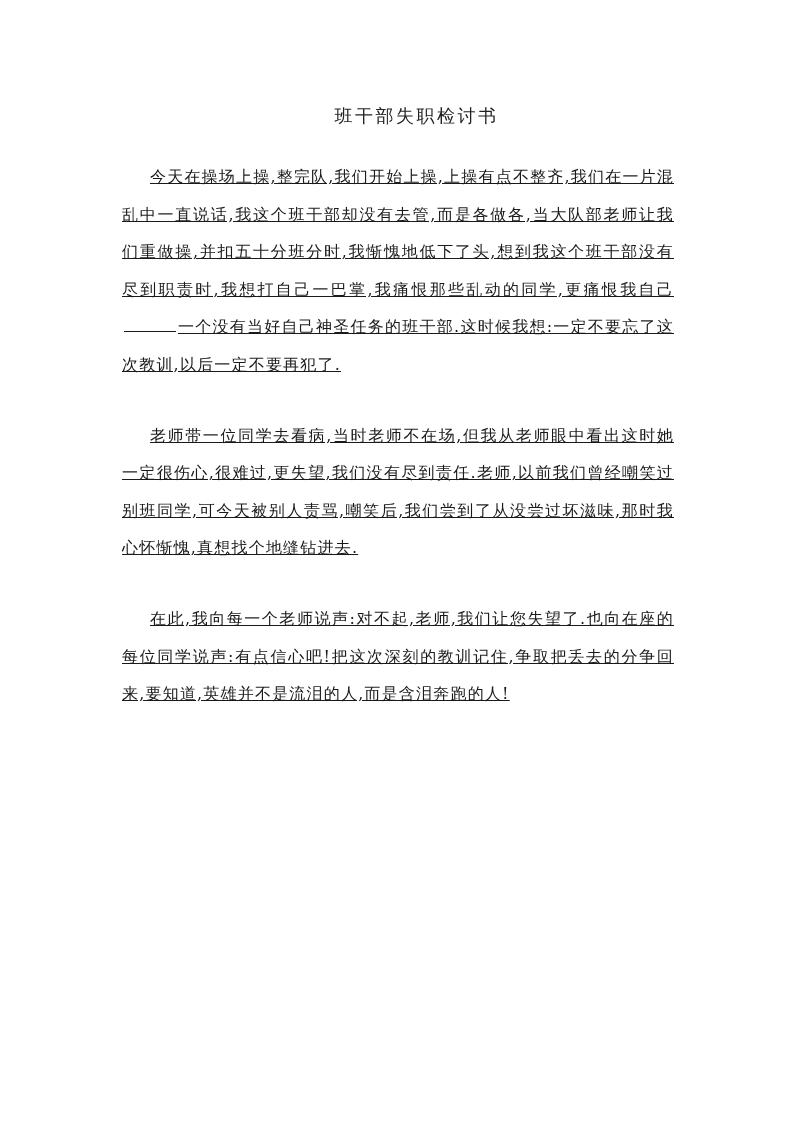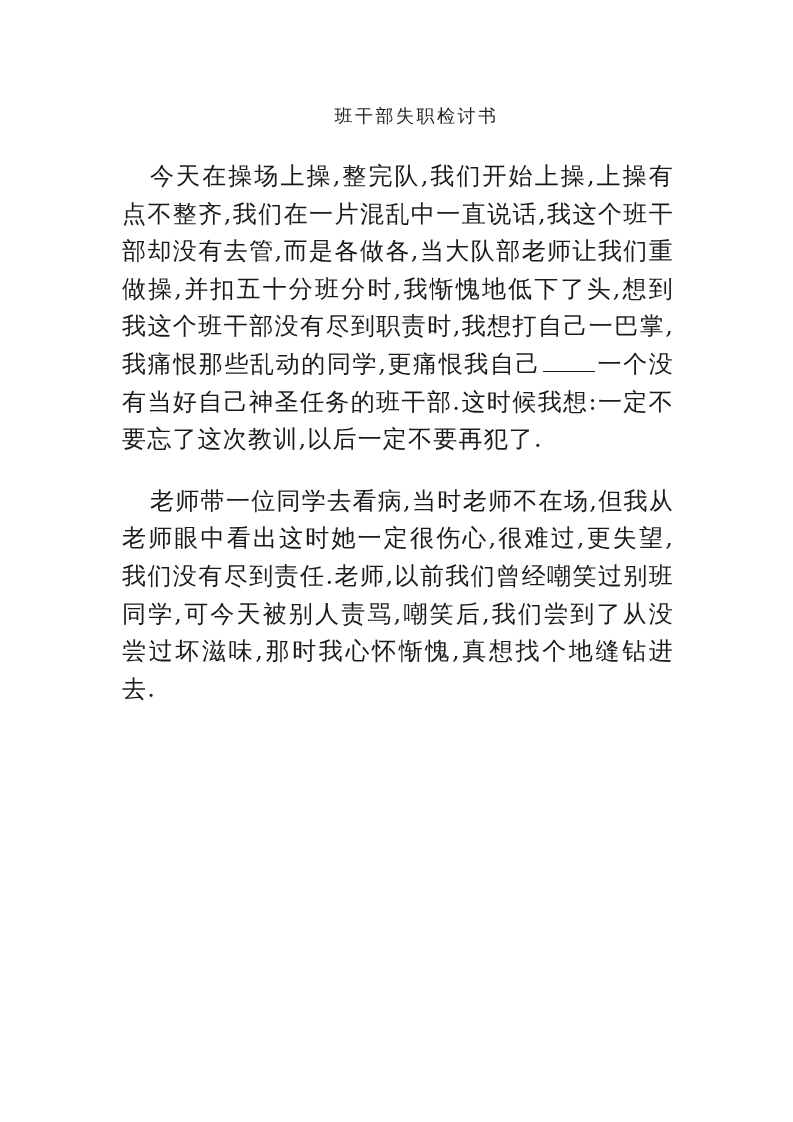--- a/index.html
+++ b/index.html
@@ -34,30 +34,31 @@
       color: #222;
     }
     .body {
       position: absolute;
       left: 122px;
       top: 158px;
       width: 552px;
     }
     .para {
       margin: 0;
-      font-size: 24px;
+      font-size: 16px;
       line-height: 37.6px;
       letter-spacing: 1.2px;
       text-indent: 28px;
       text-align: justify;
       word-break: break-all;
       color: #1a1a1a;
+      text-decoration: underline;
     }
     .para + .para {
-      margin-top: 24px;
+      margin-top: 33px;
     }
     .blank {
       display: inline-block;
       width: 52px;
       border-bottom: 1.5px solid #1a1a1a;
       height: 18px;
       vertical-align: baseline;
       margin: 0 2px;
     }
   </style>
@@ -65,14 +66,15 @@
 <body>
 
 <div class="page">
   <div class="title">班干部失职检讨书</div>
 
   <div class="body">
     <p class="para"><span>今天在操场上操,整完队,我们开始上操,上操有点不整齐,我们在一片混乱中一直说话,我这个班干部却没有去管,而是各做各,当大队部老师让我们重做操,并扣五十分班分时,我惭愧地低下了头,想到我这个班干部没有尽到职责时,我想打自己一巴掌,我痛恨那些乱动的同学,更痛恨我自己</span><span class="blank"></span><span>一个没有当好自己神圣任务的班干部.这时候我想:一定不要忘了这次教训,以后一定不要再犯了.</span></p>
 
     <p class="para">老师带一位同学去看病,当时老师不在场,但我从老师眼中看出这时她一定很伤心,很难过,更失望,我们没有尽到责任.老师,以前我们曾经嘲笑过别班同学,可今天被别人责骂,嘲笑后,我们尝到了从没尝过坏滋味,那时我心怀惭愧,真想找个地缝钻进去.</p>
 
+    <p class="para">在此,我向每一个老师说声:对不起,老师,我们让您失望了.也向在座的每位同学说声:有点信心吧!把这次深刻的教训记住,争取把丢去的分争回来,要知道,英雄并不是流泪的人,而是含泪奔跑的人!</p>
   </div>
 </div>
 
 </body></html>

